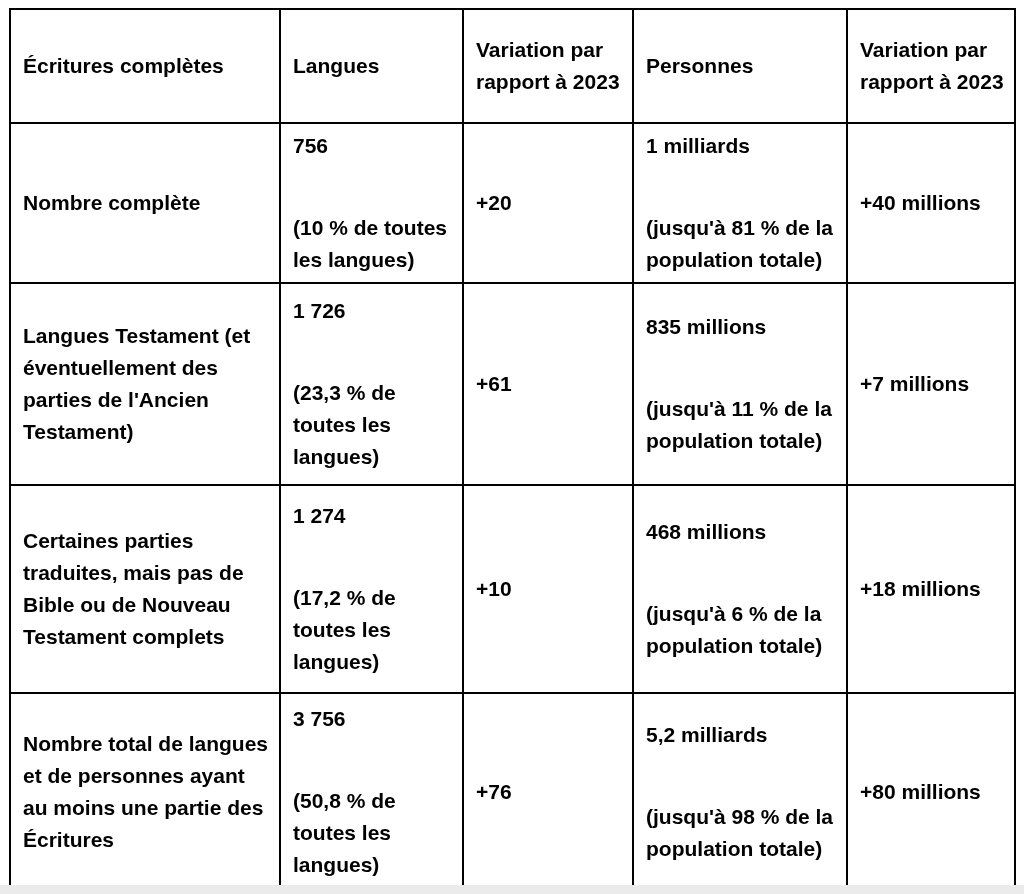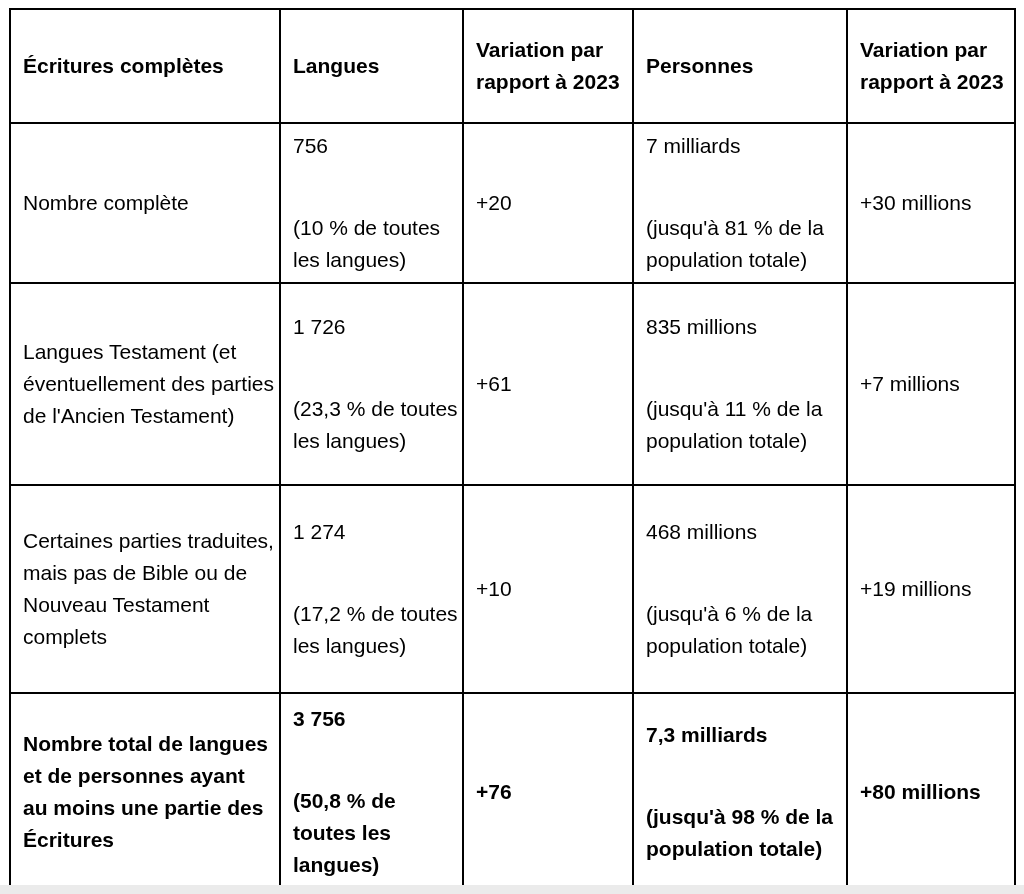--- a/index.html
+++ b/index.html
@@ -26,21 +26,21 @@
     background: #ffffff;
   }
   .scripture-table th,
   .scripture-table td {
     border: 2px solid #000000;
     vertical-align: middle;
     text-align: left;
     padding: 6px 4px 6px 12px;
     font-size: 21px;
     line-height: 32px;
-    font-weight: normal;
+    font-weight: bold;
     overflow: hidden;
   }
   .scripture-table th { font-weight: bold; }
   .scripture-table tr.total-row td { font-weight: bold; }
   .scripture-table p { margin: 0 0 50px 0; }
   .scripture-table p:last-child { margin-bottom: 0; }
   tr.r-head { height: 114px; margin-top: 42px; }
   tr.r-1 { height: 156px; }
   tr.r-2 { height: 202px; }
   tr.r-3 { height: 208px; }
@@ -91,25 +91,25 @@
             <p>Nombre complète</p>
           </td>
       <td>
         <p>756</p>
         <p>(10&nbsp;% de toutes les langues)</p>
       </td>
       <td>
             <p>+20</p>
           </td>
       <td>
-        <p>7 milliards</p>
+        <p>1 milliards</p>
         <p>(jusqu'à 81&nbsp;% de la population totale)</p>
       </td>
       <td>
-            <p>+30 millions</p>
+            <p>+40 millions</p>
           </td>
     </tr>
     <tr class="r-2">
       <td>
             <p>Langues Testament (et éventuellement des parties de l'Ancien Testament)</p>
           </td>
       <td>
         <p>1&nbsp;726</p>
         <p>(23,3&nbsp;% de toutes les langues)</p>
       </td>
@@ -133,36 +133,36 @@
         <p>(17,2&nbsp;% de toutes les langues)</p>
       </td>
       <td>
             <p>+10</p>
           </td>
       <td>
         <p>468 millions</p>
         <p>(jusqu'à 6&nbsp;% de la population totale)</p>
       </td>
       <td>
-            <p>+19 millions</p>
+            <p>+18 millions</p>
           </td>
     </tr>
     <tr class="r-4 total-row">
       <td>
             <p>Nombre total de langues et de personnes ayant au moins une partie des Écritures</p>
           </td>
       <td>
         <p>3&nbsp;756</p>
         <p>(50,8&nbsp;% de toutes les langues)</p>
       </td>
       <td>
             <p>+76</p>
           </td>
       <td>
-        <p>7,3 milliards</p>
+        <p>5,2 milliards</p>
         <p>(jusqu'à 98&nbsp;% de la population totale)</p>
       </td>
       <td>
             <p>+80 millions</p>
           </td>
     </tr>
   </tbody>
     </table>
 </div>
 <div class="bottom-strip"></div>

